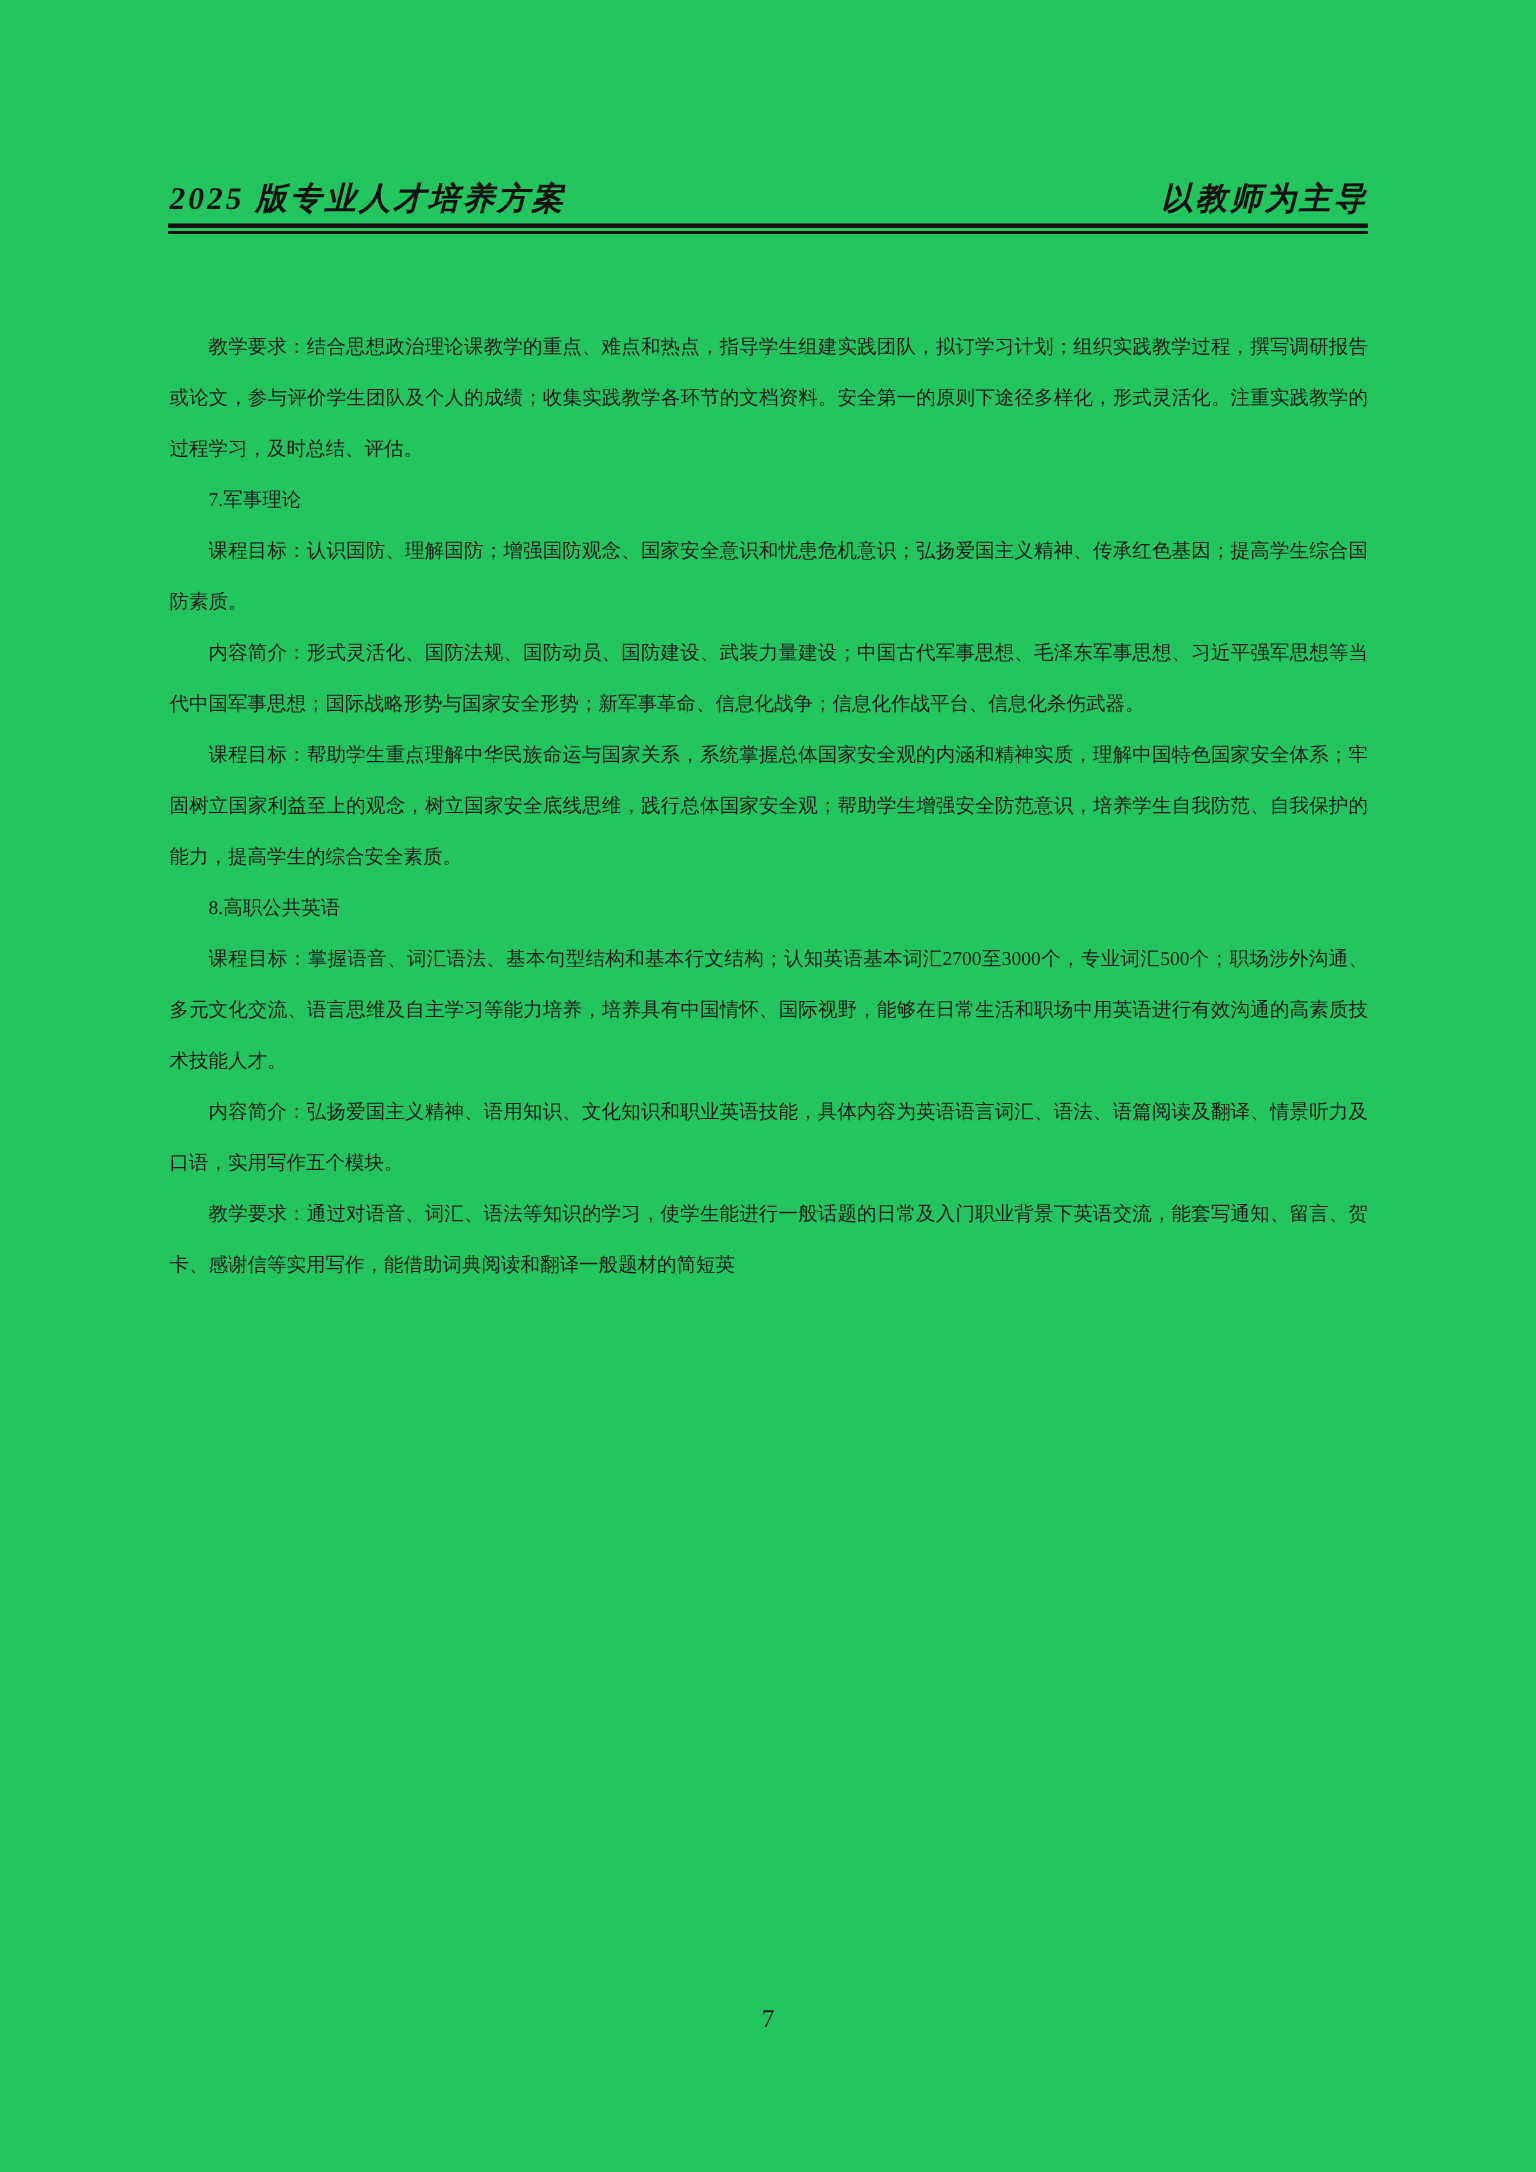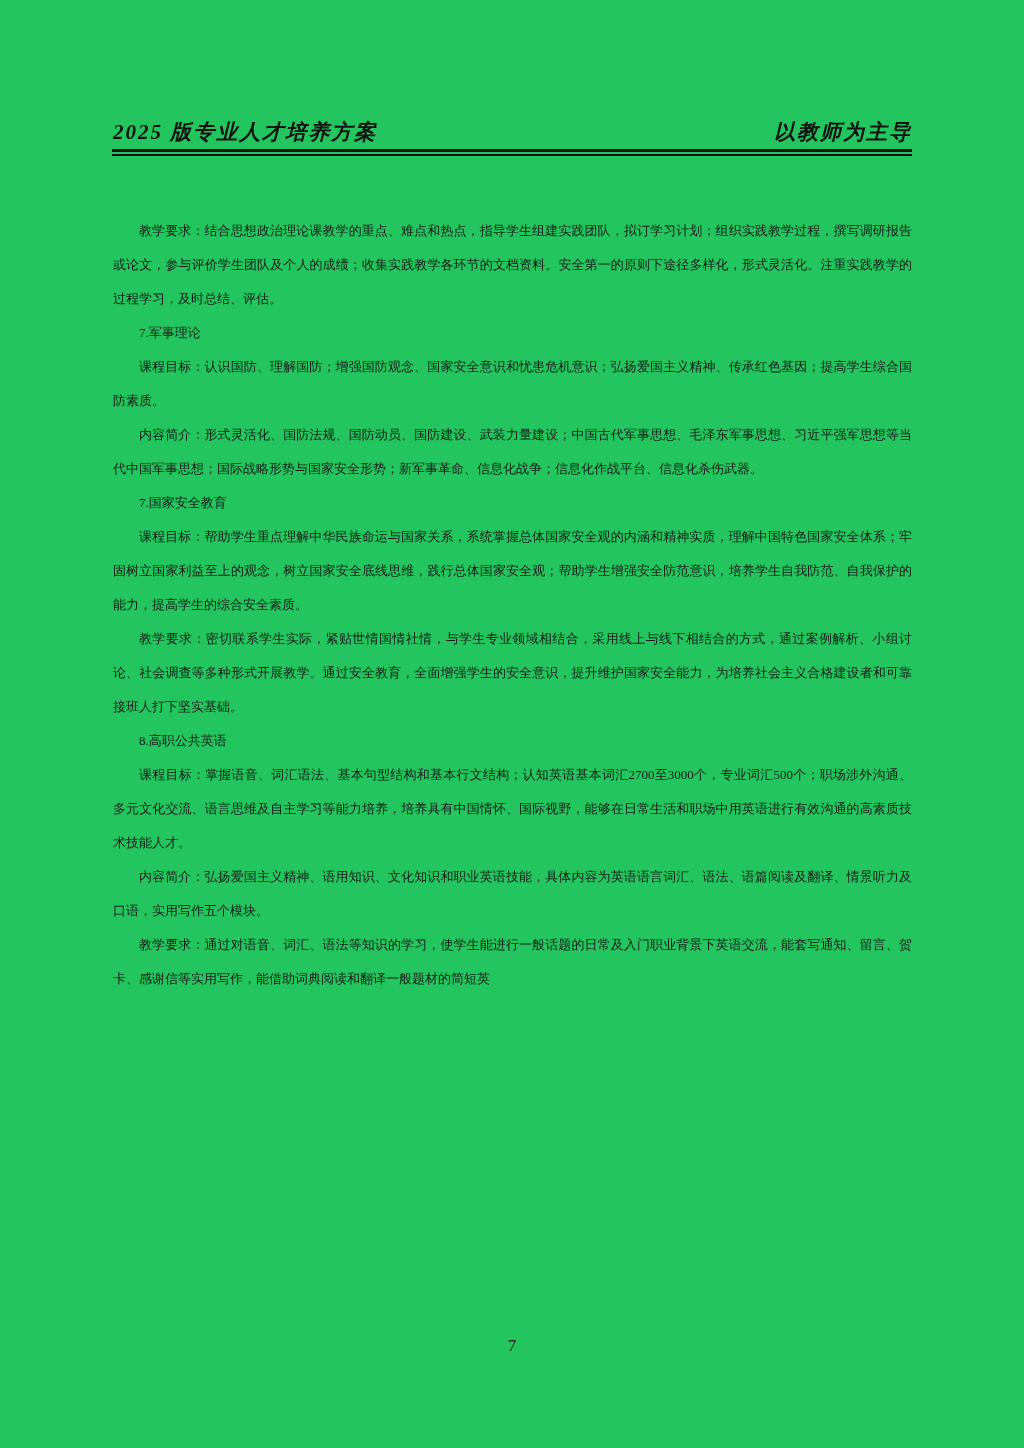--- a/index.html
+++ b/index.html
@@ -81,23 +81,21 @@
     <span>以教师为主导</span>
   </header>
 
   <div class="header-rule"></div>
 
   <main class="doc-body">
     <p>教学要求：结合思想政治理论课教学的重点、难点和热点，指导学生组建实践团队，拟订学习计划；组织实践教学过程，撰写调研报告或论文，参与评价学生团队及个人的成绩；收集实践教学各环节的文档资料。安全第一的原则下途径多样化，形式灵活化。注重实践教学的过程学习，及时总结、评估。</p>
     <p>7.军事理论</p>
     <p>课程目标：认识国防、理解国防；增强国防观念、国家安全意识和忧患危机意识；弘扬爱国主义精神、传承红色基因；提高学生综合国防素质。</p>
     <p>内容简介：形式灵活化、国防法规、国防动员、国防建设、武装力量建设；中国古代军事思想、毛泽东军事思想、习近平强军思想等当代中国军事思想；国际战略形势与国家安全形势；新军事革命、信息化战争；信息化作战平台、信息化杀伤武器。</p>
-    <p>7.国家安全教育</p>
     <p>课程目标：帮助学生重点理解中华民族命运与国家关系，系统掌握总体国家安全观的内涵和精神实质，理解中国特色国家安全体系；牢固树立国家利益至上的观念，树立国家安全底线思维，践行总体国家安全观；帮助学生增强安全防范意识，培养学生自我防范、自我保护的能力，提高学生的综合安全素质。</p>
-    <p>教学要求：密切联系学生实际，紧贴世情国情社情，与学生专业领域相结合，采用线上与线下相结合的方式，通过案例解析、小组讨论、社会调查等多种形式开展教学。通过安全教育，全面增强学生的安全意识，提升维护国家安全能力，为培养社会主义合格建设者和可靠接班人打下坚实基础。</p>
     <p>8.高职公共英语</p>
     <p>课程目标：掌握语音、词汇语法、基本句型结构和基本行文结构；认知英语基本词汇2700至3000个，专业词汇500个；职场涉外沟通、多元文化交流、语言思维及自主学习等能力培养，培养具有中国情怀、国际视野，能够在日常生活和职场中用英语进行有效沟通的高素质技术技能人才。</p>
     <p>内容简介：弘扬爱国主义精神、语用知识、文化知识和职业英语技能，具体内容为英语语言词汇、语法、语篇阅读及翻译、情景听力及口语，实用写作五个模块。</p>
     <p>教学要求：通过对语音、词汇、语法等知识的学习，使学生能进行一般话题的日常及入门职业背景下英语交流，能套写通知、留言、贺卡、感谢信等实用写作，能借助词典阅读和翻译一般题材的简短英</p>
   </main>
 
   <footer class="page-footer">
     <span>7</span>
   </footer>
 

